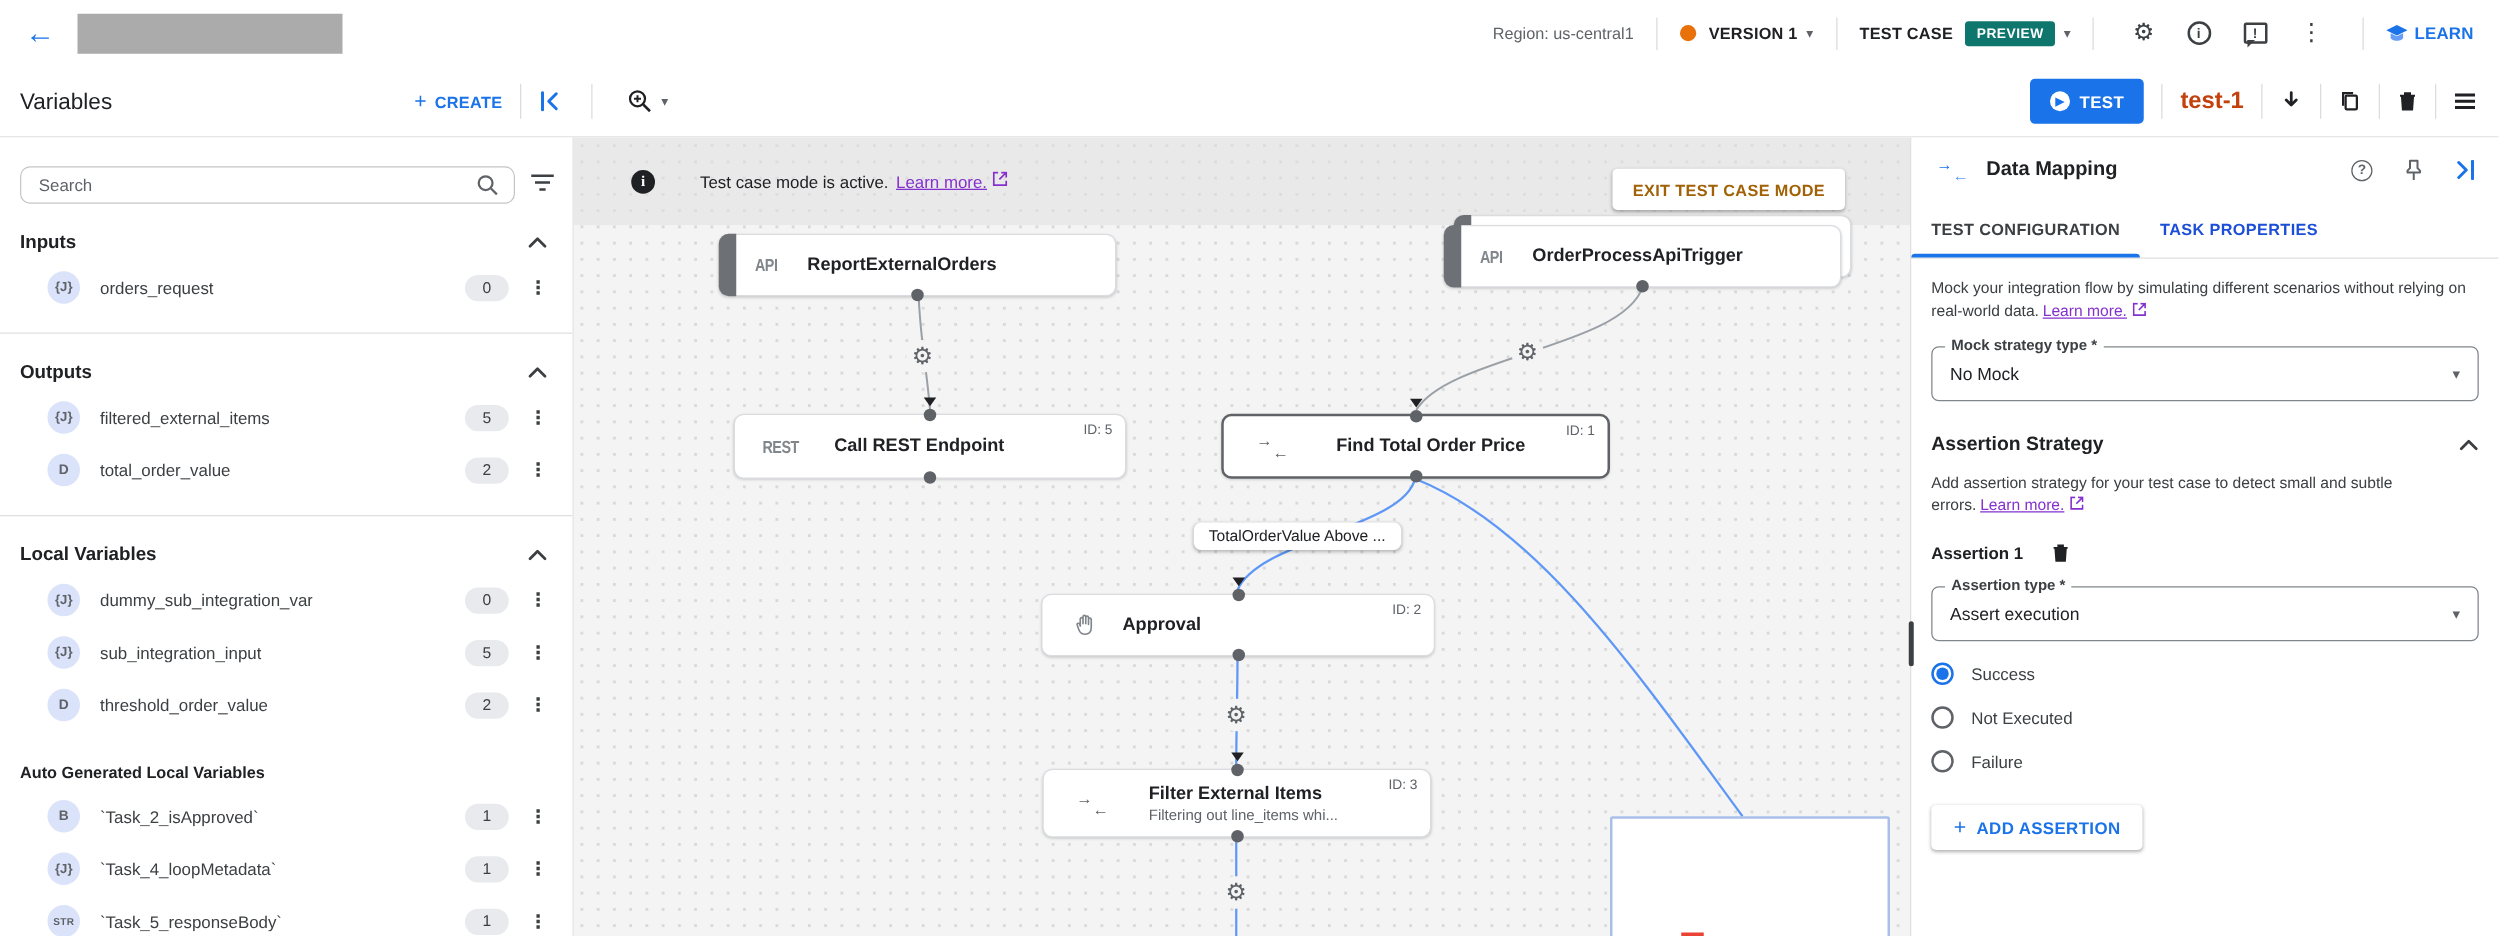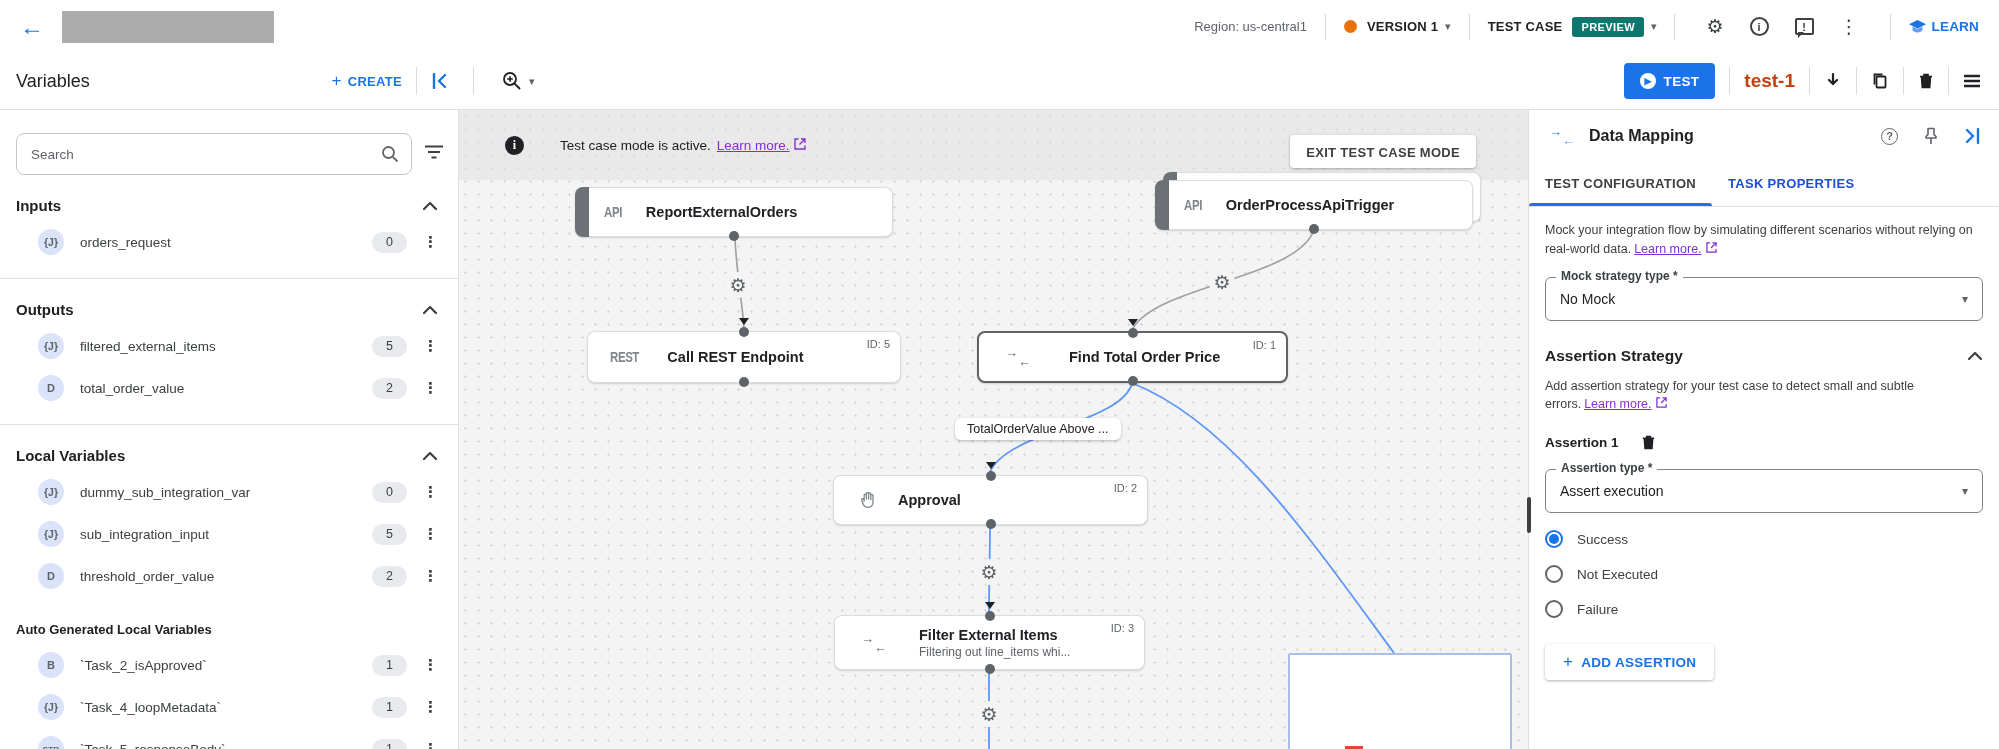--- a/index.html
+++ b/index.html
@@ -34,21 +34,21 @@
   .tb-sep { width:1px; height:28px; background:#dadce0; margin:0 14px; }
   .icon-btn { display:inline-flex; align-items:center; justify-content:center; cursor:pointer; }
   .tb-right { margin-left:auto; display:flex; align-items:center; padding-right:18px; }
   .test-btn { background:#1a73e8; color:#fff; font-size:13.5px; font-weight:700; letter-spacing:.3px; border:none; border-radius:4px; height:36px; padding:0 16px; display:flex; align-items:center; cursor:pointer; }
   .play { width:16px; height:16px; background:#fff; border-radius:50%; color:#1a73e8; font-size:9px; display:inline-flex; align-items:center; justify-content:center; margin-right:8px; padding-left:1px; }
   .testname { font-size:19px; font-weight:700; color:#c2410c; }
 
   
   .sidebar { position:absolute; left:0; top:110px; width:459px; height:639px; background:#fff; border-right:1px solid #e0e0e0; overflow:hidden; }
   .search-row { display:flex; align-items:center; margin:23px 14px 0 16px; }
-  .search-box { flex:1; height:42px; border:1px solid #c4c7c5; border-radius:8px; display:flex; align-items:center; padding:0 12px 0 14px; }
+  .search-box { flex:1; height:30px; border:1px solid #c4c7c5; border-radius:8px; display:flex; align-items:center; padding:0 12px 0 14px; }
   .search-box input { border:none; outline:none; flex:1; font-size:13.5px; color:#202124; font-family:inherit; background:transparent; }
   .search-box input::placeholder { color:#5f6368; }
   .filter-ic { margin-left:12px; cursor:pointer; }
   .sec-head { display:flex; align-items:center; margin:22px 20px 0 16px; }
   .sec-title { font-size:15px; font-weight:700; color:#202124; }
   .sec-title.small { font-size:13px; }
   .sec-chev { margin-left:auto; cursor:pointer; display:flex; }
   .vrow { display:flex; align-items:center; margin:14px 20px 0 38px; height:28px; }
   .vtype { width:26px; height:26px; border-radius:50%; background:#dbe3fa; color:#5f6368; font-weight:700; display:flex; align-items:center; justify-content:center; margin-right:16px; flex:none; }
   .vtype.j { font-size:10.5px; }
@@ -61,21 +61,21 @@
   .sdivider { height:1px; background:#e0e0e0; margin:22px 0 0 0; }
 
   
   .canvas { position:absolute; left:459px; top:110px; width:1069px; height:639px; background-color:#f4f4f4;
             background-image:radial-gradient(#d9d9d9 1.1px, transparent 1.1px); background-size:13px 13px; overflow:hidden; }
   .banner { position:absolute; left:0; top:0; width:100%; height:70px; background:rgba(224,224,224,.55); display:flex; align-items:center; }
   .binfo { width:19px; height:19px; background:#202124; color:#fff; border-radius:50%; font-size:12px; font-weight:700; display:flex; align-items:center; justify-content:center; margin-left:46px; font-family:"Liberation Serif",serif; }
   .btext { font-size:13.5px; color:#202124; margin-left:36px; }
   .blink { color:#8430ce; text-decoration:underline; margin-left:6px; cursor:pointer; }
   .ext { display:inline-block; margin-left:4px; }
-  .exit-btn { position:absolute; right:52px; top:25px; height:33px; background:#fff; border:none; border-radius:4px; box-shadow:0 1px 3px rgba(0,0,0,.3); color:#404040; font-size:13px; font-weight:700; letter-spacing:.3px; padding:10px 16px; cursor:pointer; }
+  .exit-btn { position:absolute; right:52px; top:25px; height:33px; background:#fff; border:none; border-radius:4px; box-shadow:0 1px 3px rgba(0,0,0,.3); color:#a16207; font-size:13px; font-weight:700; letter-spacing:.3px; padding:10px 16px; cursor:pointer; }
   .edges { position:absolute; left:0; top:0; width:100%; height:100%; }
   .node { position:absolute; background:#fff; border:1px solid #dadce0; border-radius:8px; box-shadow:0 1px 2px rgba(60,64,67,.2); display:flex; align-items:center; padding:0 14px; }
   .node.selected { border:2px solid #5f6368; }
   .accent { position:absolute; left:-1px; top:-1px; bottom:-1px; width:14px; background:#6d7176; border-radius:8px 0 0 8px; }
   .ntag { font-size:14px; font-weight:700; color:#80868b; letter-spacing:-.5px; transform:scaleX(.82); transform-origin:left; margin-right:6px; }
   .ntitle { font-size:14.5px; font-weight:700; color:#202124; white-space:nowrap; }
   .nbody { display:flex; flex-direction:column; justify-content:center; }
   .nsub { font-size:12px; color:#5f6368; margin-top:2px; white-space:nowrap; }
   .nid { position:absolute; right:10px; top:6px; font-size:11px; color:#5f6368; }
   .map-icon { position:relative; width:26px; height:16px; flex:none; margin-right:14px; color:#5f6368; }

